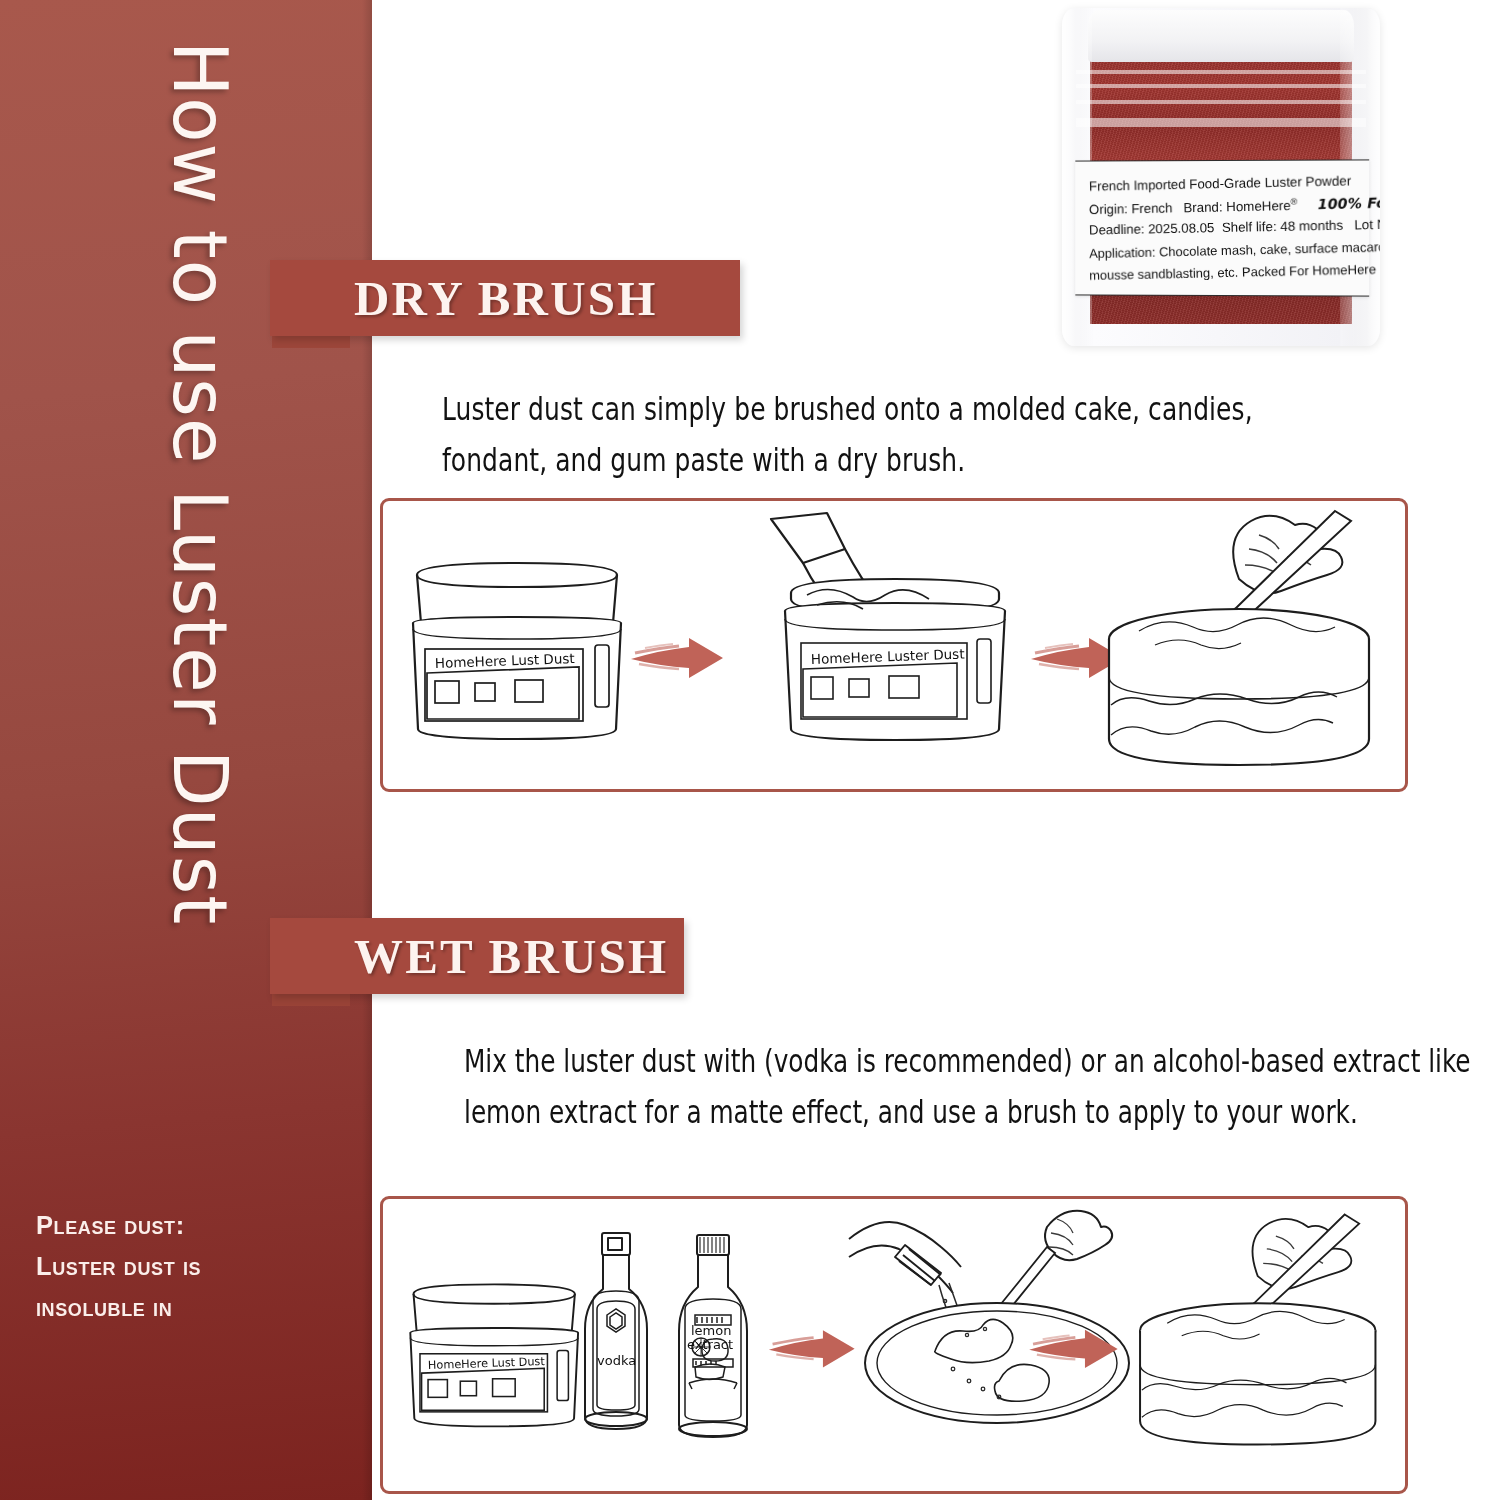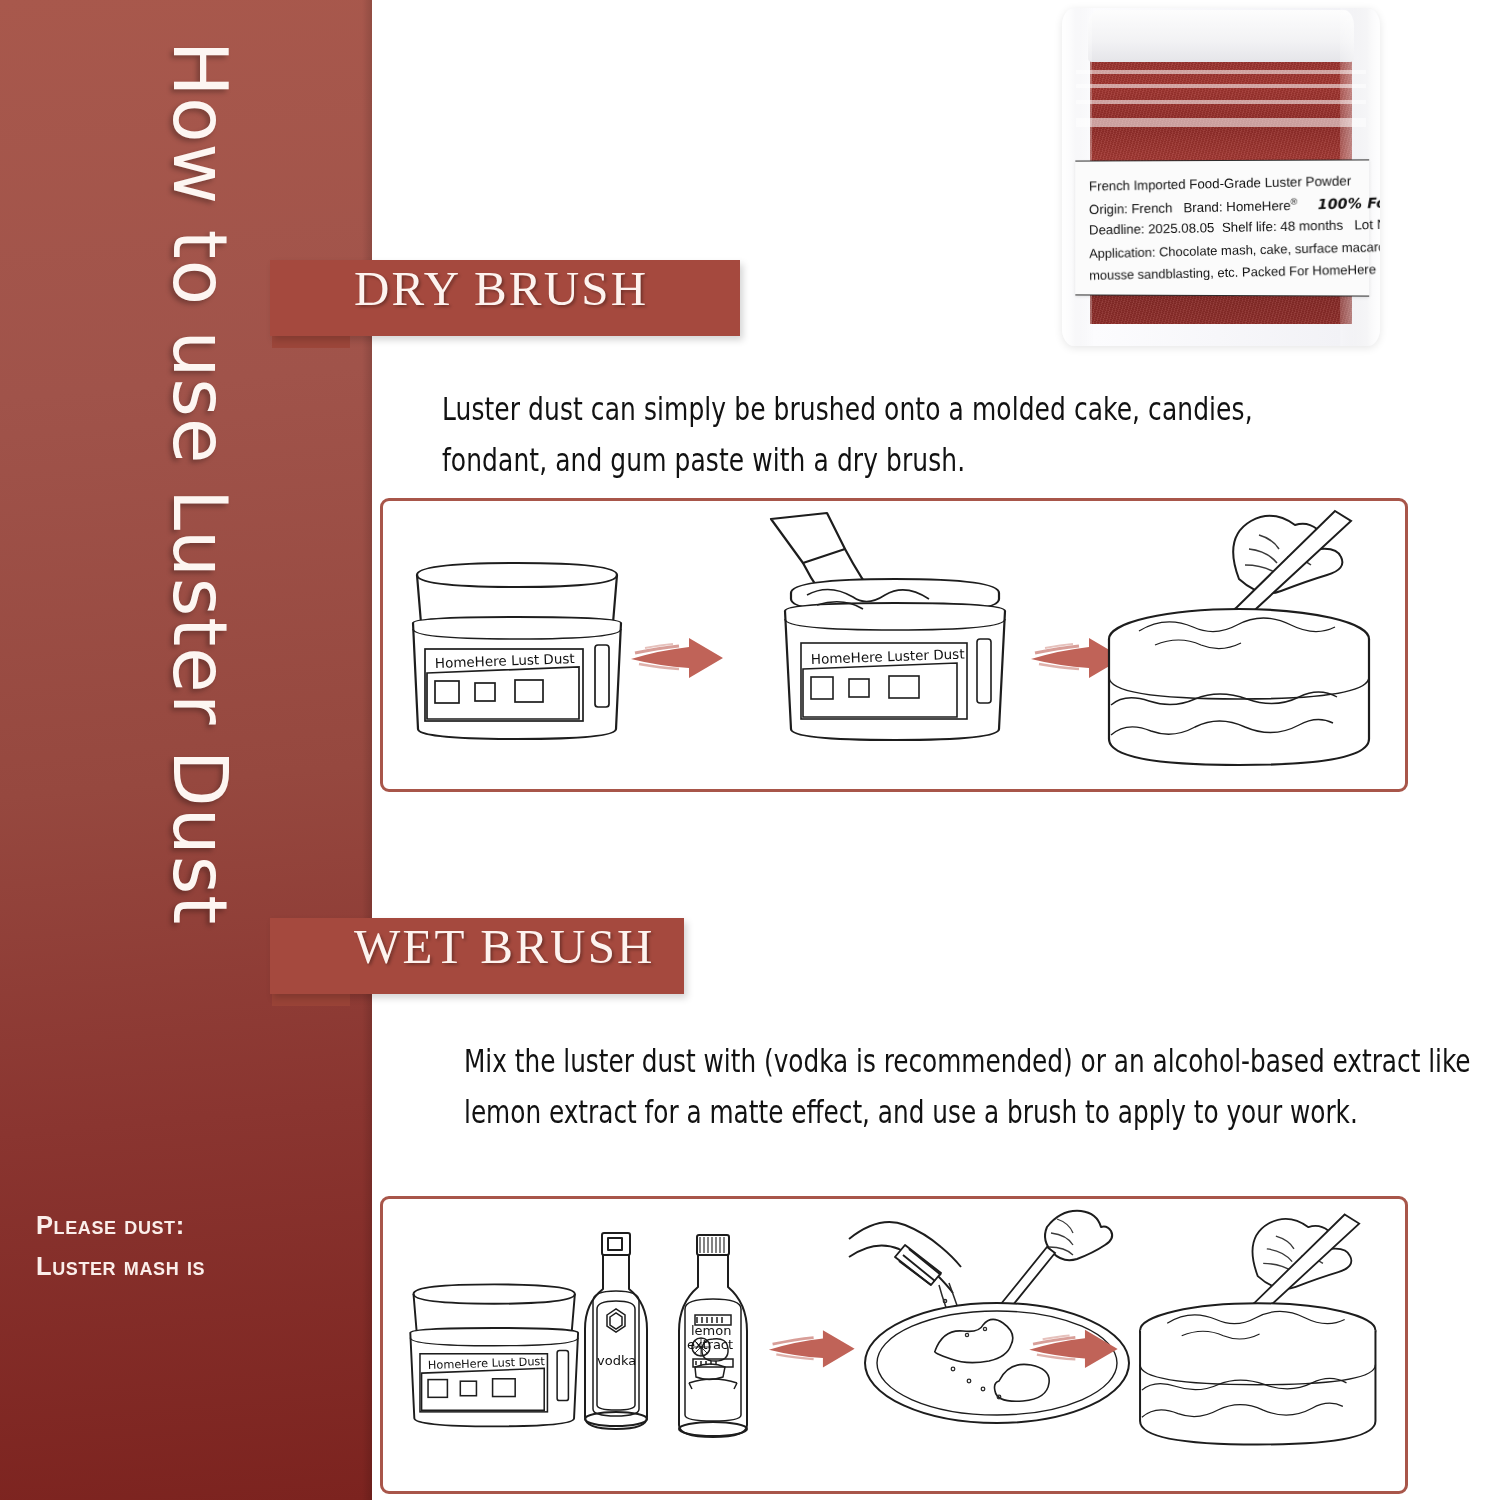--- a/index.html
+++ b/index.html
@@ -122,21 +122,21 @@
     font-family:"DejaVu Sans", sans-serif;
     margin-left:20px;letter-spacing:0.2px;
   }
   .sup{font-size:9px;vertical-align:super;}
 
   
   .banner{
     position:absolute;height:76px;
     background:#a5493e;
     box-shadow:3px 4px 7px rgba(0,0,0,0.17);
-    display:flex;
+    display:flex;align-items:center;font-weight:bold;
   }
   .banner .btxt{
     color:#fdf3ef;
     font-family:"Liberation Serif", serif;
     font-size:49px;letter-spacing:2.2px;
     margin-left:84px;
     text-shadow:2px 2px 3px rgba(0,0,0,0.30);
     white-space:nowrap;
   }
   .banner-tail{
@@ -175,21 +175,22 @@
   
   .arrow{position:absolute;}
 </style>
 </head>
 <body>
 
 <div id="sidebar">
   <div id="vert-title">How to use Luster Dust</div>
   <div id="note-block">
     <div>Please dust:</div>
-    <div>Luster mash is</div>
+    <div>Luster dust is</div>
+    <div>insoluble in</div>
   </div>
 </div>
 
 <div id="content">
 
   <div id="product-photo">
     <div class="jar-body">
       <div class="jar-powder">
         <div class="powder-grain"></div>
       </div>

